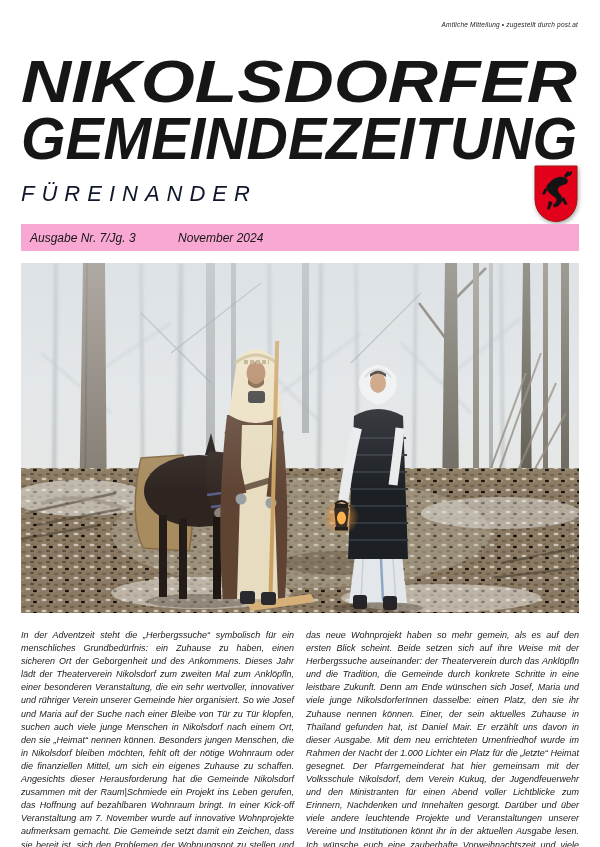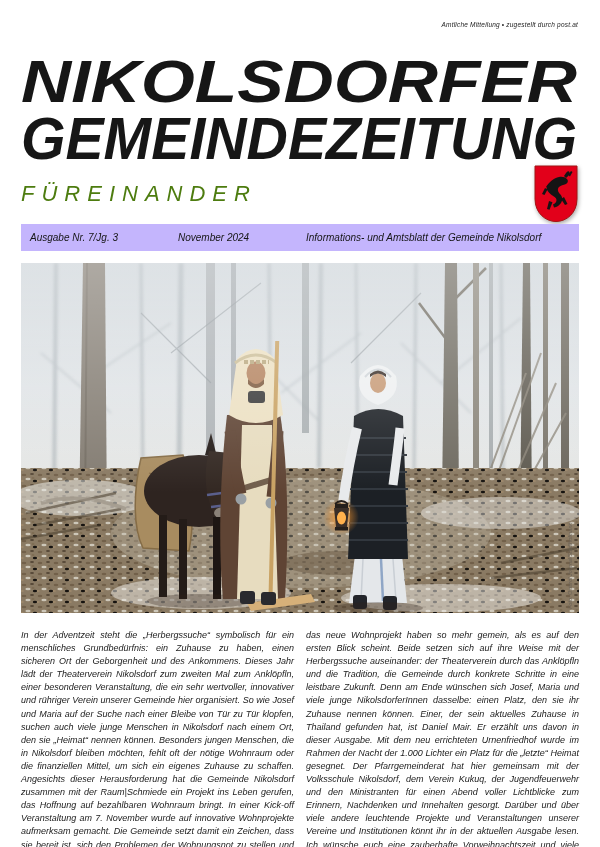--- a/index.html
+++ b/index.html
@@ -6,25 +6,25 @@
   .page{position:relative;width:600px;height:847px;background:#fff;overflow:hidden;
         font-family:"Liberation Sans","DejaVu Sans",sans-serif;color:#1a1a1a;font-style:italic;}
 
   .postal-note{position:absolute;top:21px;right:22px;font-size:6.5px;letter-spacing:.2px;color:#222;}
 
   .masthead-svg{position:absolute;top:46px;left:21px;}
   .masthead-svg text{font-family:"Liberation Sans","DejaVu Sans",sans-serif;font-weight:bold;fill:#161616;}
 
   .slogan-row{position:absolute;top:166px;left:21px;width:558px;height:56px;
               display:flex;align-items:center;justify-content:space-between;}
-  .slogan-word{font-size:22px;letter-spacing:7px;color:#4d7c0f;white-space:nowrap;}
+  .slogan-word{font-size:22px;letter-spacing:7px;color:#0f172a;white-space:nowrap;}
   .crest{filter:drop-shadow(1.5px 2.5px 2px rgba(0,0,0,.35));}
 
-  .issue-bar{position:absolute;top:224px;left:21px;width:558px;height:27px;background:#c4b5fd;
-             display:flex;align-items:center;box-sizing:border-box;padding:0 9px;font-size:10px;color:#161616;}
+  .issue-bar{position:absolute;top:224px;left:21px;width:558px;height:27px;background:#f9a8d4;
+             display:flex;align-items:center;box-sizing:border-box;padding:0 9px;font-size:12px;color:#161616;}
   .issue-bar .sp1{width:148px;}
   .issue-bar .sp2{width:128px;}
   .issue-bar .sp3{flex:1;}
 
   .photo{position:absolute;top:263px;left:21px;width:558px;height:350px;overflow:hidden;}
 
   .article{position:absolute;top:629px;left:21px;width:558px;display:flex;gap:12px;}
   .col{width:273px;font-size:9px;line-height:13.1px;text-align:justify;color:#212121;}
 </style>
 </head>
@@ -50,21 +50,20 @@
         <path d="M28,34 l4,6 l2.5,-1 l-3.5,-7 z"></path>
         <path d="M16,36 l-2,8 l2.5,0.8 l3,-7.5 z"></path>
         <path d="M35,10 l3,-4 l1.5,1 l-2.5,4.5 z"></path>
       </g>
     </svg>
   </div>
 
   <div class="issue-bar">
     <span class="sp1">Ausgabe Nr. 7/Jg. 3</span>
     <span class="sp2">November 2024</span>
-    <span class="sp3">Informations- und Amtsblatt der Gemeinde Nikolsdorf</span>
   </div>
 
   <div class="photo">
     <svg width="558" height="350" viewBox="0 0 558 350">
       <defs>
         <linearGradient id="fog" x1="0" y1="0" x2="0" y2="1">
           <stop offset="0" stop-color="#ccd3d8"></stop>
           <stop offset="0.35" stop-color="#dfe3e6"></stop>
           <stop offset="0.62" stop-color="#e6e7e5"></stop>
           <stop offset="0.75" stop-color="#b8ad99"></stop>

